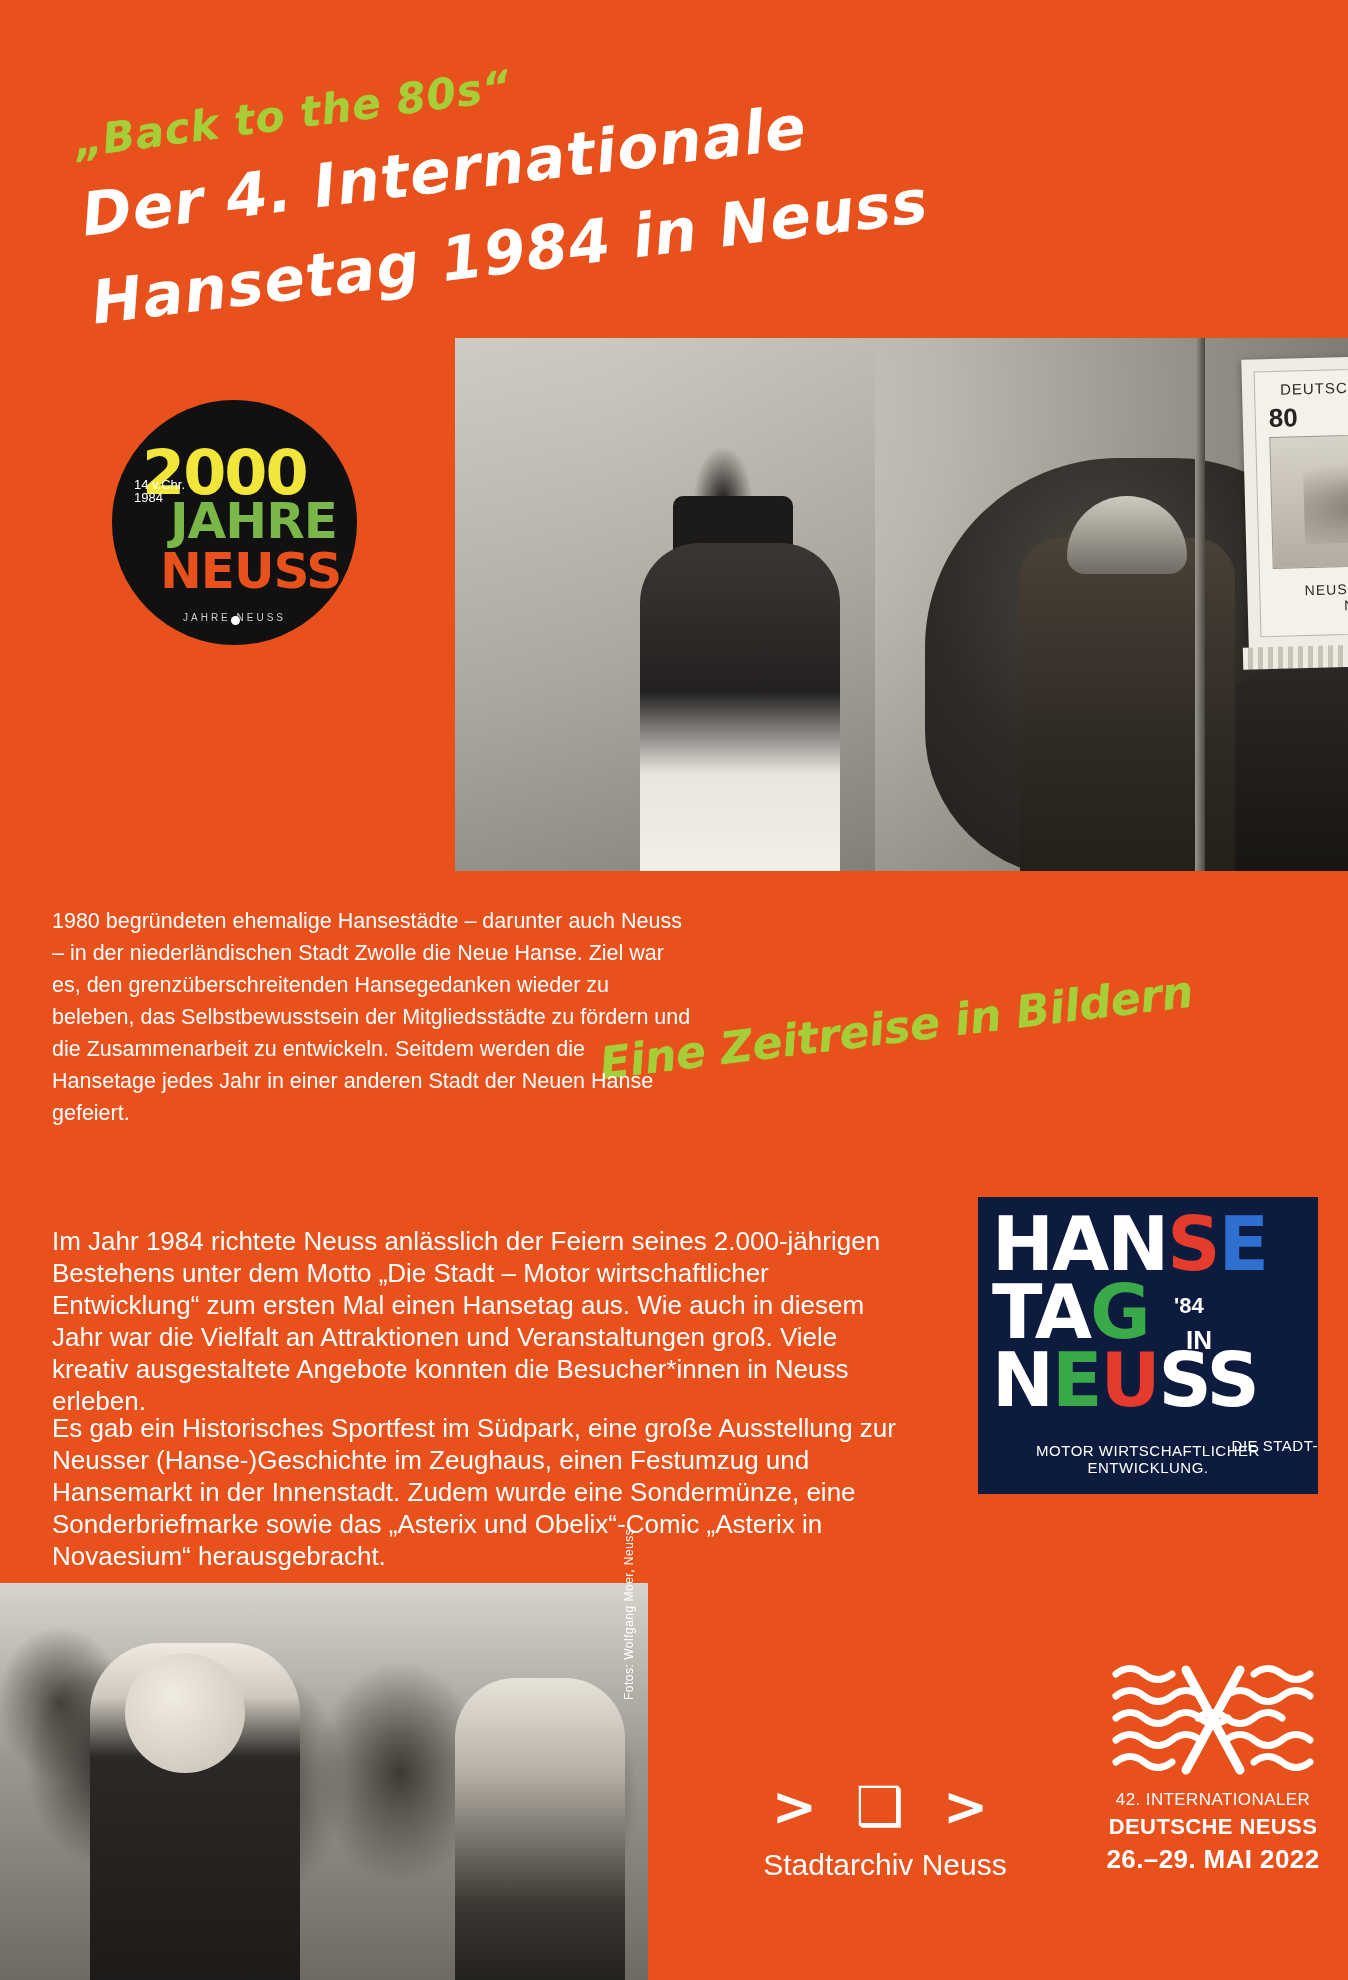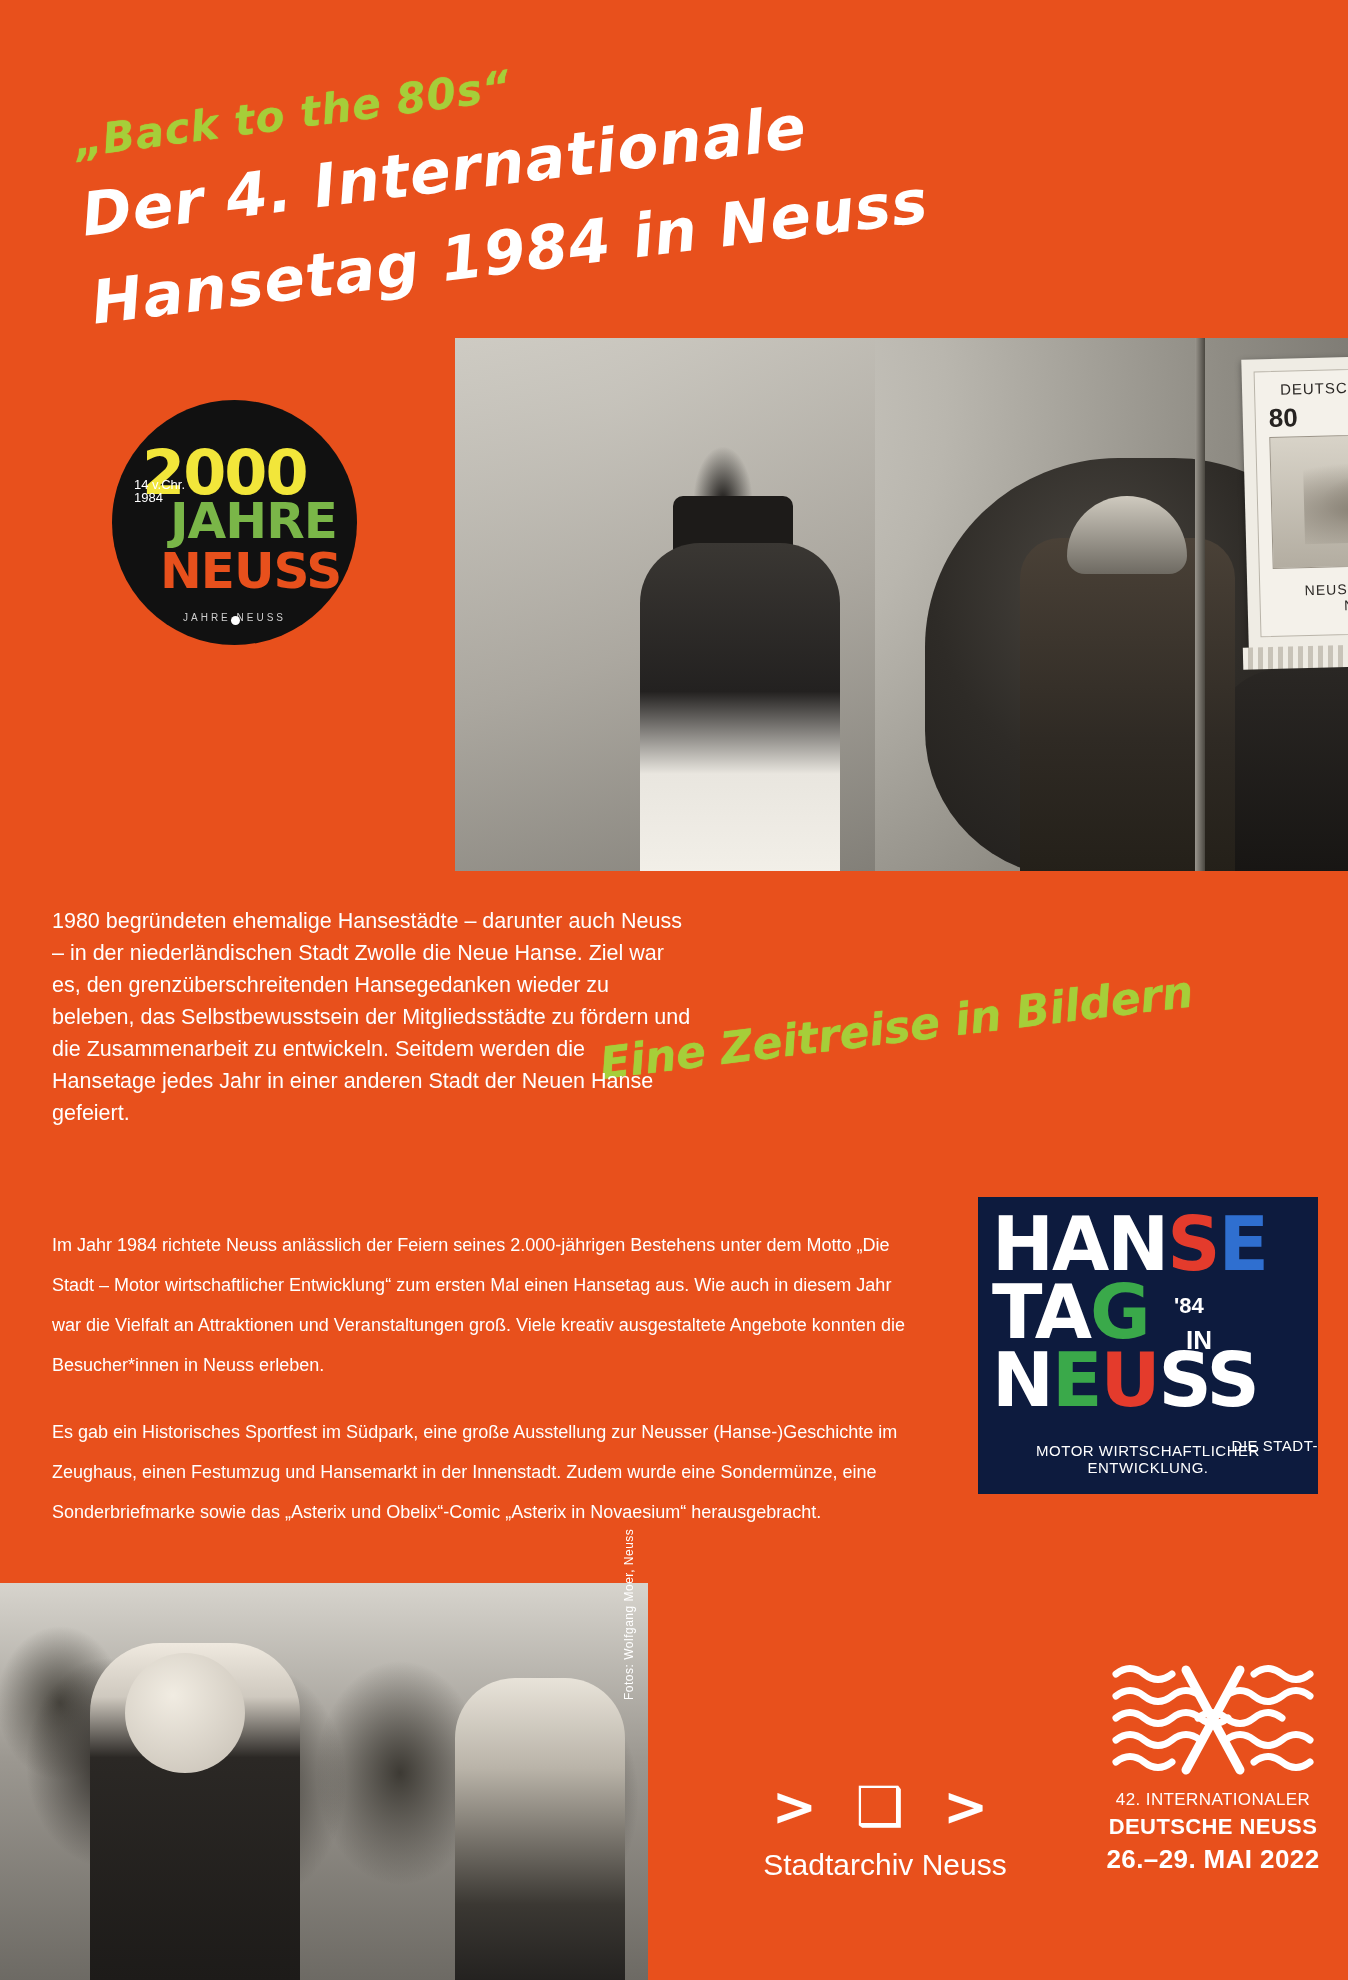--- a/index.html
+++ b/index.html
@@ -184,21 +184,21 @@
   .bodytext{
     position:absolute;left:52px;top:905px;width:640px;
     color:#ffffff;
     font-family:"Liberation Sans", sans-serif;
     font-size:21.5px;line-height:32px;
   }
   .bodytext p{margin:0 0 28px 0;}
 
   .para2,.para3{
     position:absolute;left:52px;width:860px;
-    color:#ffffff;font-size:18px;line-height:40px;
+    color:#ffffff;font-size:26px;line-height:32px;
     font-family:"Liberation Sans", sans-serif;
   }
   .para2{top:1225px;}
   .para3{top:1412px;}
 
   
   .poster{
     position:absolute;left:978px;top:1197px;width:340px;height:297px;
     background:#0d1b3e;overflow:hidden;
   }

